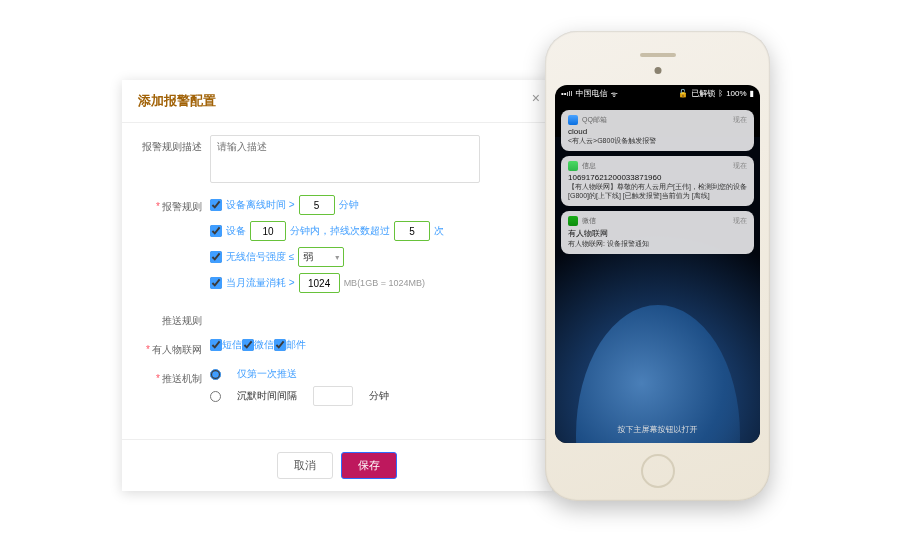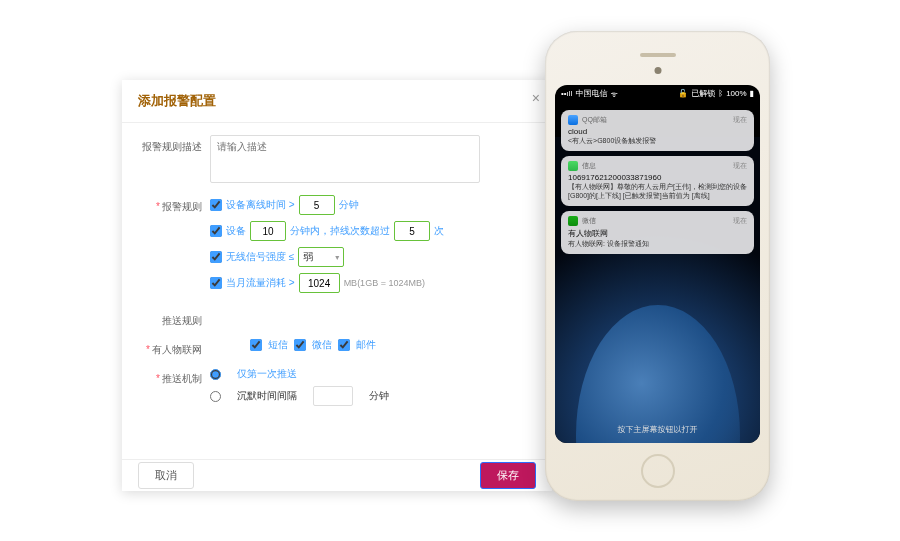--- a/index.html
+++ b/index.html
@@ -24,25 +24,25 @@
 .req { color: #f56; margin-right: 2px; }
 .form-content { flex: 1; }
 .input-full { width: 270px; height: 22px; border: 1px solid #67c23a; border-radius: 2px; padding: 0 6px; font-size: 10px; color: #333; outline: none; }
 .textarea-full { width: 270px; height: 48px; border: 1px solid #ddd; border-radius: 2px; padding: 4px 6px; font-size: 10px; color: #999; resize: none; outline: none; }
 .rule-line { display: flex; align-items: center; gap: 4px; margin-bottom: 6px; font-size: 10px; color: #409eff; }
 .cb { width: 12px; height: 12px; accent-color: #409eff; }
 .small-input { width: 36px; height: 20px; border: 1px solid #67c23a; border-radius: 2px; font-size: 10px; text-align: center; outline: none; }
 .select-sm { width: 46px; height: 20px; border: 1px solid #67c23a; border-radius: 2px; font-size: 10px; padding: 0 4px; color: #333; background: #fff; display: inline-flex; align-items: center; justify-content: space-between; }
 .txt-blue { color: #409eff; }
 .txt-grey { color: #999; font-size: 9px; }
-.push-line { display: flex; align-items: center; gap: 6px; font-size: 10px; color: #409eff; margin-left: 40px; }
+.push-line { display: flex; align-items: center; font-size: 10px; color: #409eff; }
 .radio-line { display: flex; align-items: center; gap: 16px; font-size: 10px; color: #333; margin-bottom: 5px; }
 .radio { width: 11px; height: 11px; accent-color: #409eff; }
 .small-input-b { width: 40px; height: 20px; border: 1px solid #ddd; border-radius: 2px; font-size: 10px; outline: none; }
-.modal-footer { position: absolute; bottom: 0; left: 0; right: 0; padding: 2px 16px; display: flex; justify-content: space-between; gap: 8px; border-top: 1px solid #eee; }
+.modal-footer { position: absolute; bottom: 0; left: 0; right: 0; padding: 12px 16px; display: flex; justify-content: center; gap: 8px; border-top: 1px solid #eee; }
 .btn { padding: 5px 16px; font-size: 11px; border-radius: 3px; cursor: pointer; border: 1px solid #ddd; background: #fff; color: #555; }
 .btn-primary { background: #be185d; color: #fff; border-color: #2d6cff; }
 
 
 .phone-shell {
   position: absolute;
   right: 130px;
   top: 31px;
   width: 225px;
   height: 470px;

